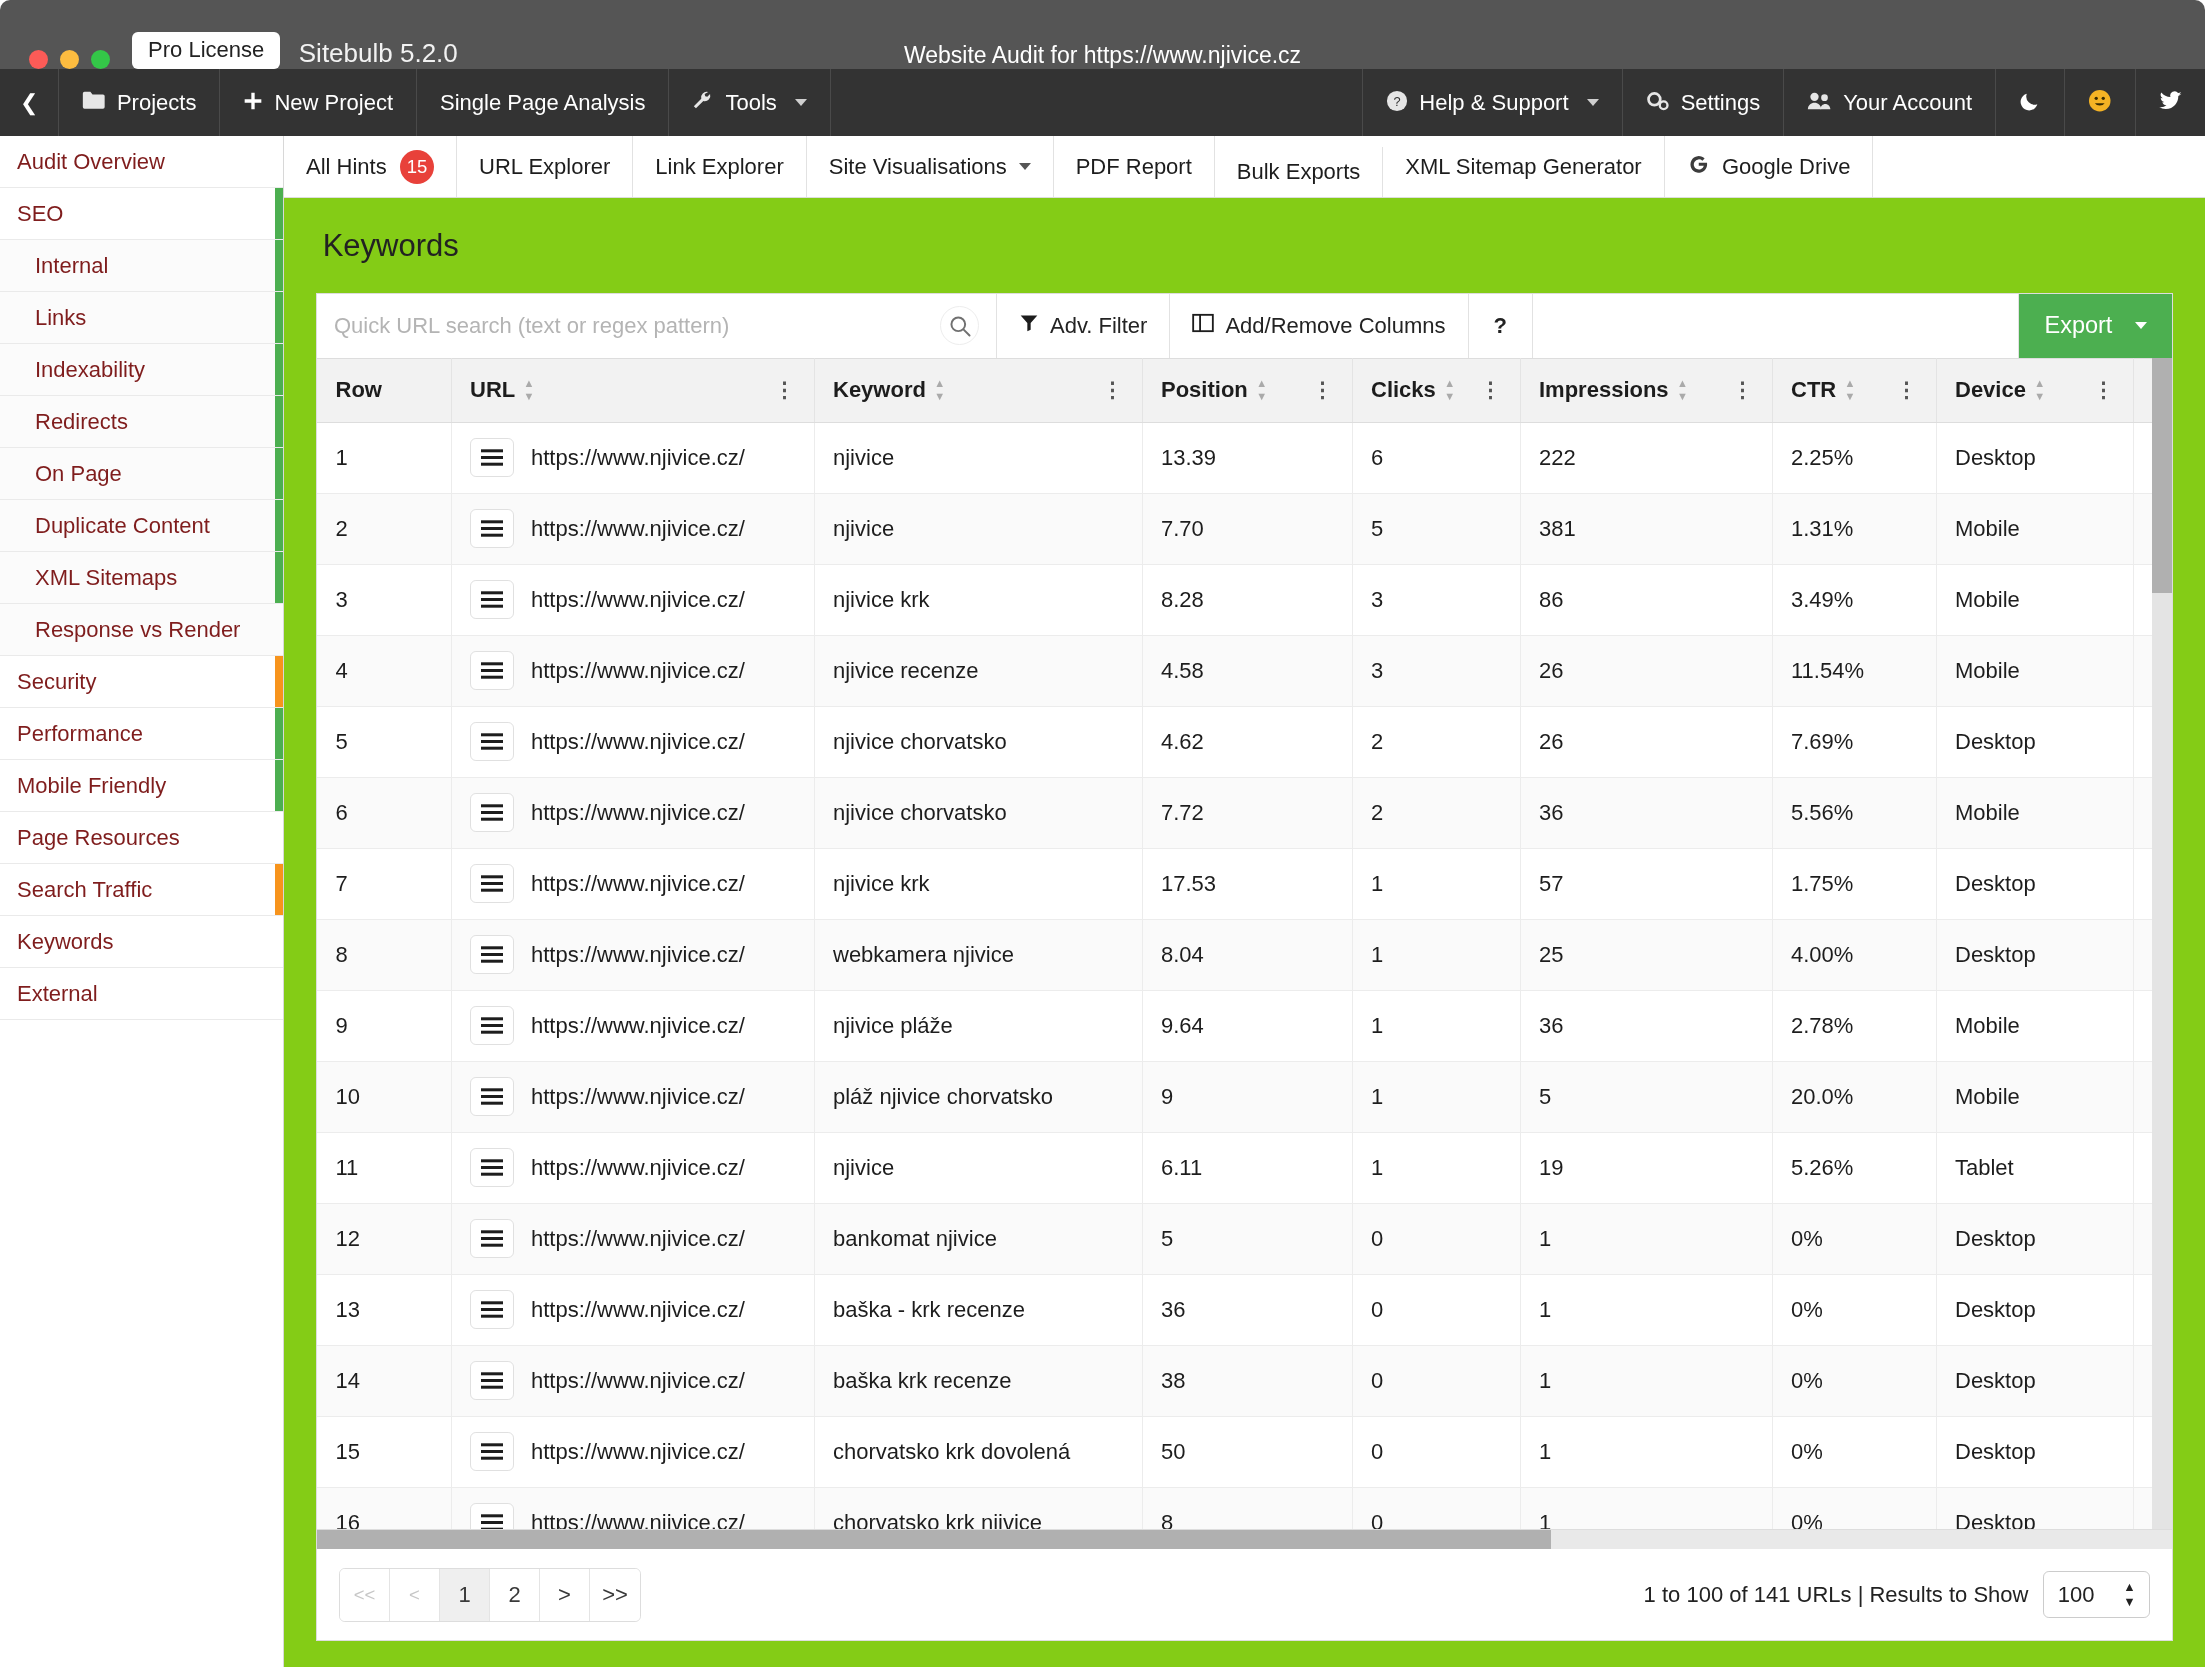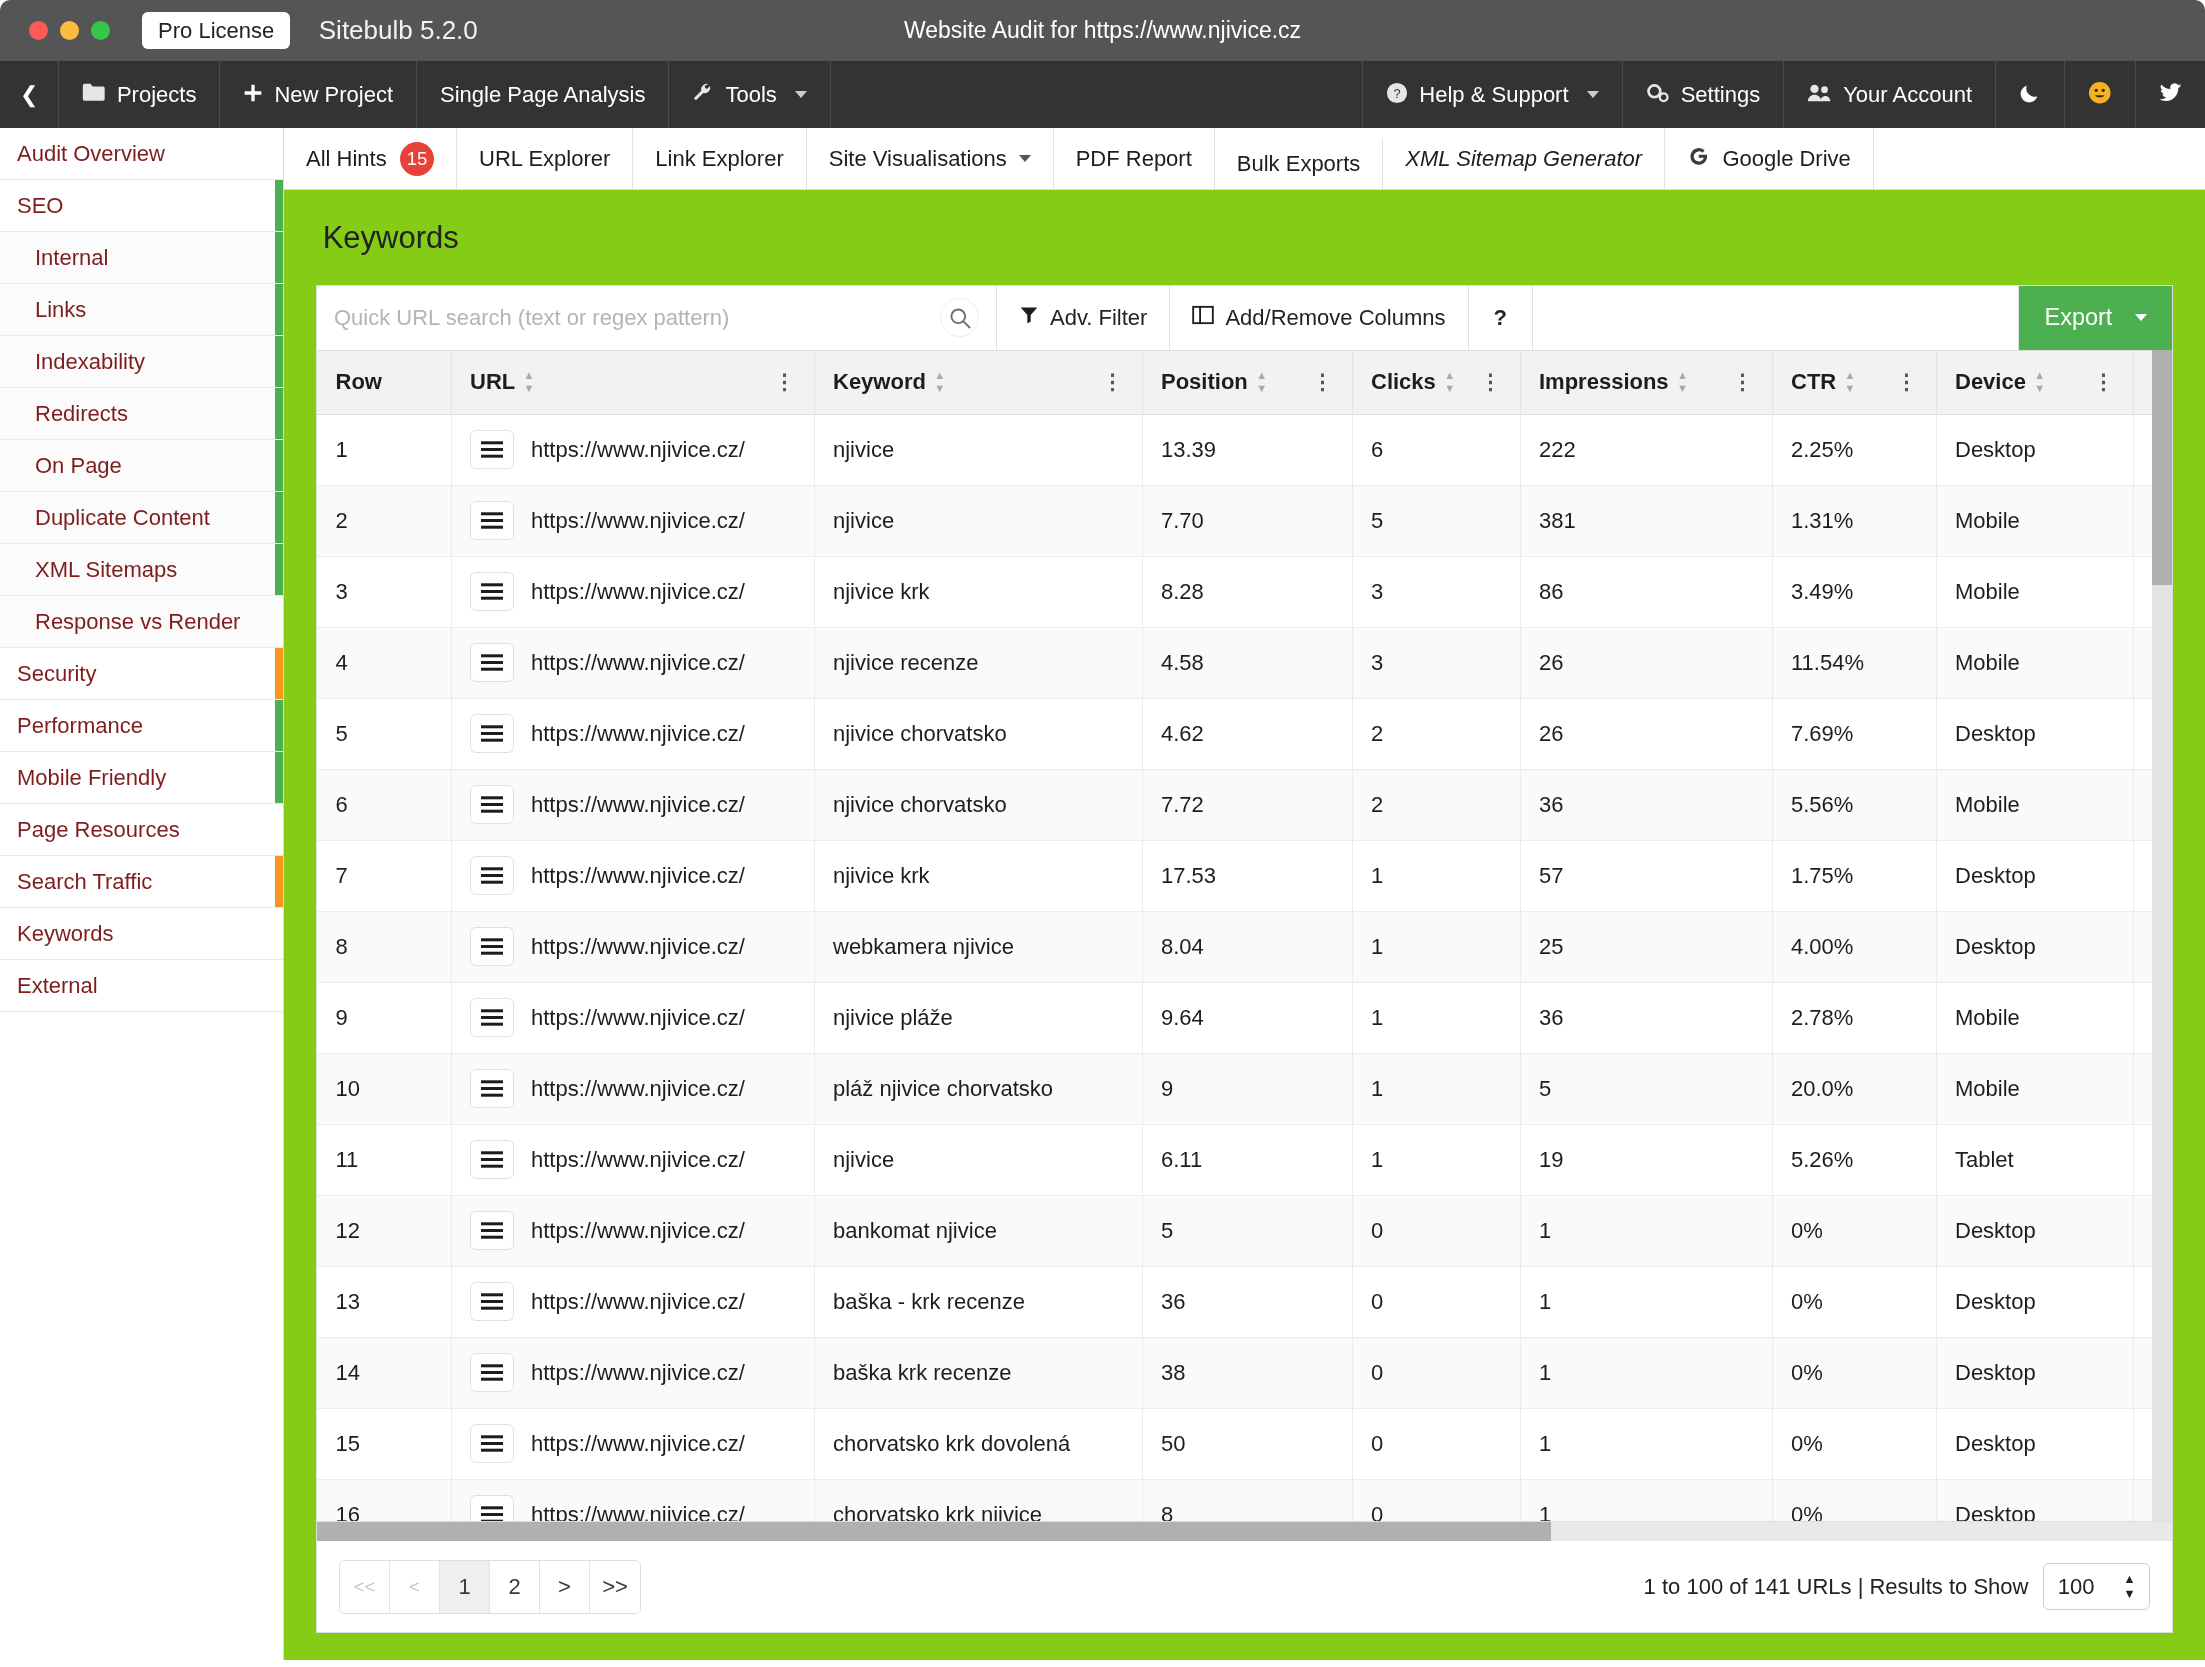--- a/index.html
+++ b/index.html
@@ -4,23 +4,23 @@
 <style>
   * { box-sizing: border-box; margin: 0; padding: 0; }
   html, body {
     width: 2205px; height: 1668px;
     font-family: "Liberation Sans", sans-serif;
     background: #ffffff; overflow: hidden;
   }
 
   
   .titlebar {
-    height: 61px; background: #555555;
-    display: flex; align-items: center; position: relative;
-    border-top-left-radius: 10px; border-top-right-radius: 10px; gap: 10px;
+    height: 69px; background: #555555;
+    display: flex; align-items: flex-end; position: relative;
+    border-top-left-radius: 10px; border-top-right-radius: 10px;
   }
   .traffic { display: flex; gap: 11.8px; padding-left: 28.6px; align-items: center; }
   .dot { width: 19.3px; height: 19.3px; border-radius: 50%; }
   .dot.red { background: #fc5b57; }
   .dot.yellow { background: #fdbc40; }
   .dot.green { background: #34c748; }
   .pro-badge {
     margin-left: 22px; background: #ffffff; color: #222222;
     border-radius: 5.9px; padding: 7.6px 16px; font-size: 22px;
     line-height: 1;
@@ -395,21 +395,21 @@
       <div style="display:flex;align-items:center;gap:11.8px;padding:0 22px;font-size:22px;color:#1d1d1d;border-right:0.8px solid #e2e2e2;">
         <span>Site Visualisations</span>
         <span style="width:0;height:0;border-left:6.7px solid transparent;border-right:6.7px solid transparent;border-top:7.6px solid #555555;"></span>
       </div>
       <div style="display:flex;align-items:center;padding:0 22px;font-size:22px;color:#1d1d1d;border-right:0.8px solid #e2e2e2;">
         <span>PDF Report</span>
       </div>
       <div style="display:flex;align-items:center;padding:0 22px;font-size:22px;color:#1d1d1d;border-right:0.8px solid #e2e2e2;margin-top:11px;">
         <span>Bulk Exports</span>
       </div>
-      <div style="display:flex;align-items:center;padding:12px 22px;font-size:22px;color:#1d1d1d;border-right:0.8px solid #e2e2e2;font-style:italic;">
+      <div style="display:flex;align-items:center;padding:12px 22px;font-size:22px;color:#1d1d1d;border-right:0.8px solid #e2e2e2;">
         <span>XML Sitemap Generator</span>
       </div>
       <div style="display:flex;align-items:center;gap:11.8px;padding:0 22px;font-size:22px;color:#1d1d1d;border-right:0.8px solid #e2e2e2;">
         <span>
           <svg width="23.5" height="23.5" viewBox="0 0 24 24">
               <path d="M12 11v3h5.2a5.2 5.2 0 11-1.5-5.1l2.3-2.3A8.5 8.5 0 1020.5 12c0-.35-.03-.68-.08-1z" fill="#3c3c3c"></path>
             </svg>
         </span>
         <span>Google Drive</span>
       </div>

